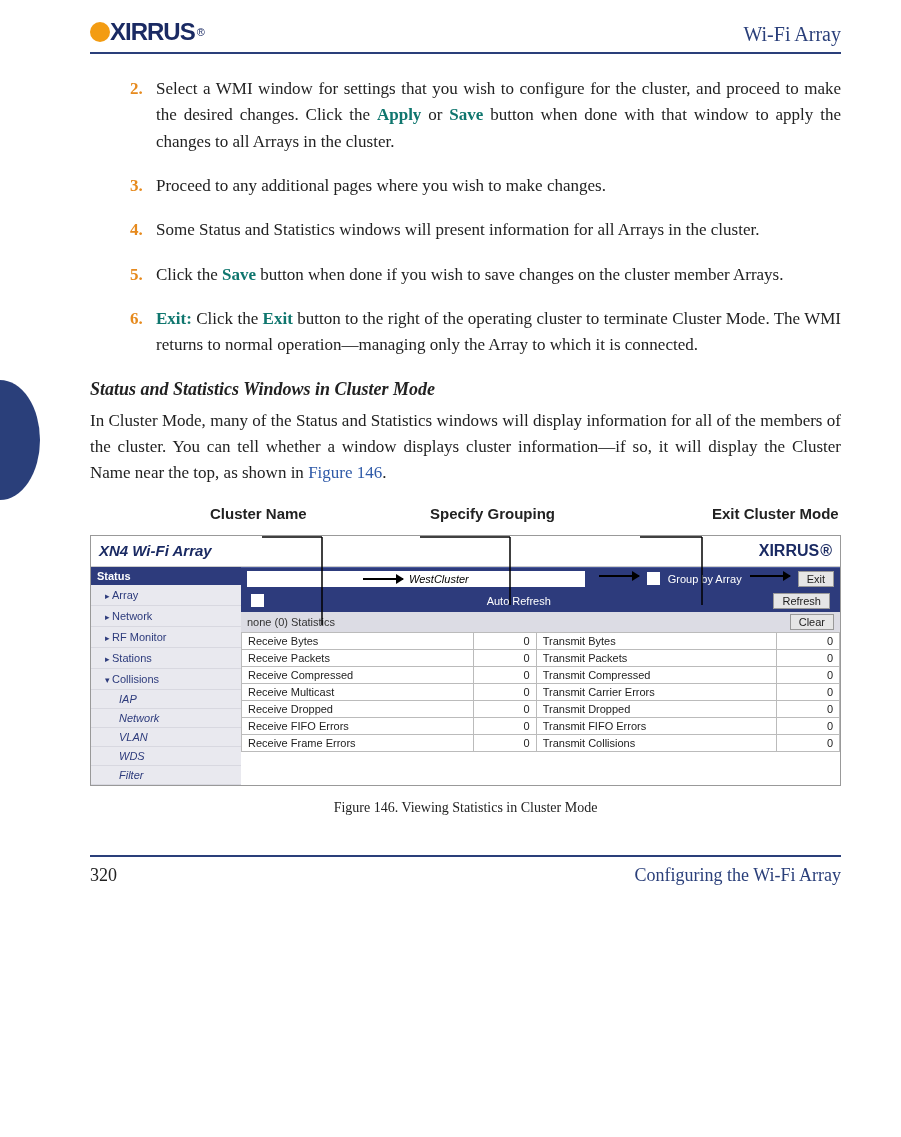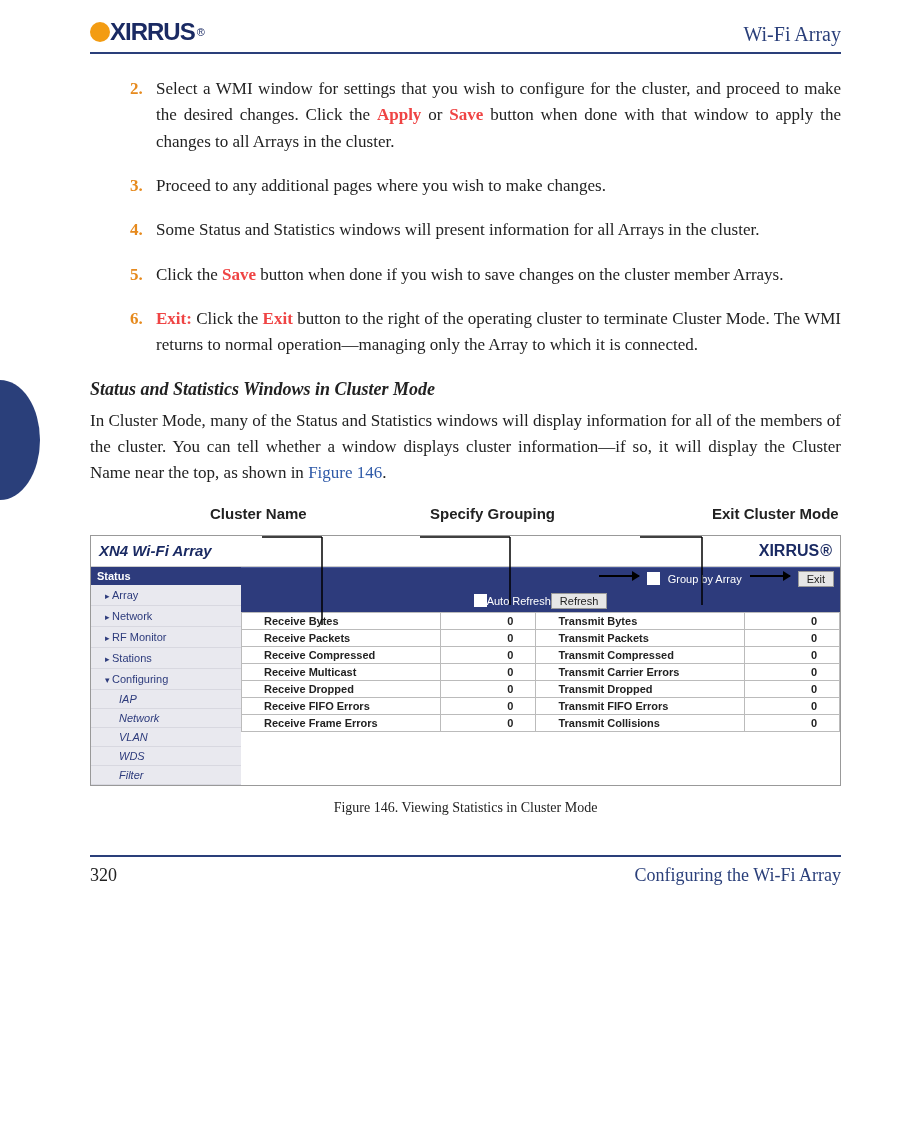--- a/index.html
+++ b/index.html
@@ -64,21 +64,21 @@
   .step-num {
     color: #e68a1e;
     font-weight: bold;
     width: 26px;
     flex-shrink: 0;
   }
   .step-body {
     text-align: justify;
     flex: 1;
   }
-  .step-body b { color: #ef4444; }
+  .step-body b { color: #0f766e; }
   .subhead {
     font-style: italic;
     font-weight: bold;
     font-size: 18px;
     margin: 20px 0 8px 0;
   }
   .para {
     font-size: 17px;
     line-height: 1.55;
     text-align: justify;
@@ -191,45 +191,44 @@
   .btn {
     background: #e6e6e6;
     border: 1px solid #999;
     color: #222;
     padding: 1px 8px;
     font-size: 11px;
     cursor: pointer;
   }
   .toolbar2 {
     display:flex;
-    justify-content:center;
+    justify-content:space-between;
     align-items:center;
     background:#2d3b7c;
     color:#fff;
-    padding:3px 16px;
+    padding:3px 10px;
     font-size:11px;
   }
   .title3 {
     background:#dcdce4;
     padding:2px 6px;
     font-size:11px;
     color:#333;
     display:flex;
     justify-content:space-between;
     align-items:center;
   }
   table.stats {
     width: 100%;
     border-collapse: collapse;
     font-size: 11px;
   }
   table.stats td {
     border: 1px solid #bbb;
-    padding: 2px 22px;
-    font-weight: bold;
+    padding: 2px 6px;
   }
   table.stats td.num { text-align: right; width: 50px;}
   .caption {
     text-align: center;
     font-size: 14px;
     margin: 14px 0 26px 0;
   }
   .footer {
     border-top: 2px solid #2a3f7a;
     display: flex;
@@ -326,41 +325,48 @@
         </span>
       </div>
       <div class="shot-body">
         <div class="sidebar">
           <div class="sidebar-head">Status</div>
           <div id="sidebar-items">
               <div class="sidebar-item">Array</div>
               <div class="sidebar-item">Network</div>
               <div class="sidebar-item">RF Monitor</div>
               <div class="sidebar-item">Stations</div>
-              <div class="sidebar-item expanded">Configuring</div>
+              <div class="sidebar-item expanded">Collisions</div>
               <div class="sidebar-sub">IAP</div>
               <div class="sidebar-sub">Network</div>
               <div class="sidebar-sub">VLAN</div>
               <div class="sidebar-sub">WDS</div>
               <div class="sidebar-sub">Filter</div>
             </div>
         </div>
         <div class="main">
           <div class="groupbar">
+            <span class="cluster">
+              <span class="arrow"></span>&nbsp;&nbsp;<span>WestCluster</span>
+            </span>
             <span class="arrow"></span>
             <span class="chk"></span>
             <span>Group by Array</span>
             <span class="arrow"></span>
             <span class="btn">Exit</span>
           </div>
           <div class="toolbar2">
             <span class="chk"></span>
             <span>Auto Refresh</span>
             <span class="btn">Refresh</span>
           </div>
+          <div class="title3">
+            <span>none (0) Statistics</span>
+            <span class="btn">Clear</span>
+          </div>
           <table class="stats">
             <tbody id="stats-body">
                 <tr>
                   <td>Receive Bytes</td>
                   <td class="num">0</td>
                   <td>Transmit Bytes</td>
                   <td class="num">0</td>
                 </tr>
                 <tr>
                   <td>Receive Packets</td>

